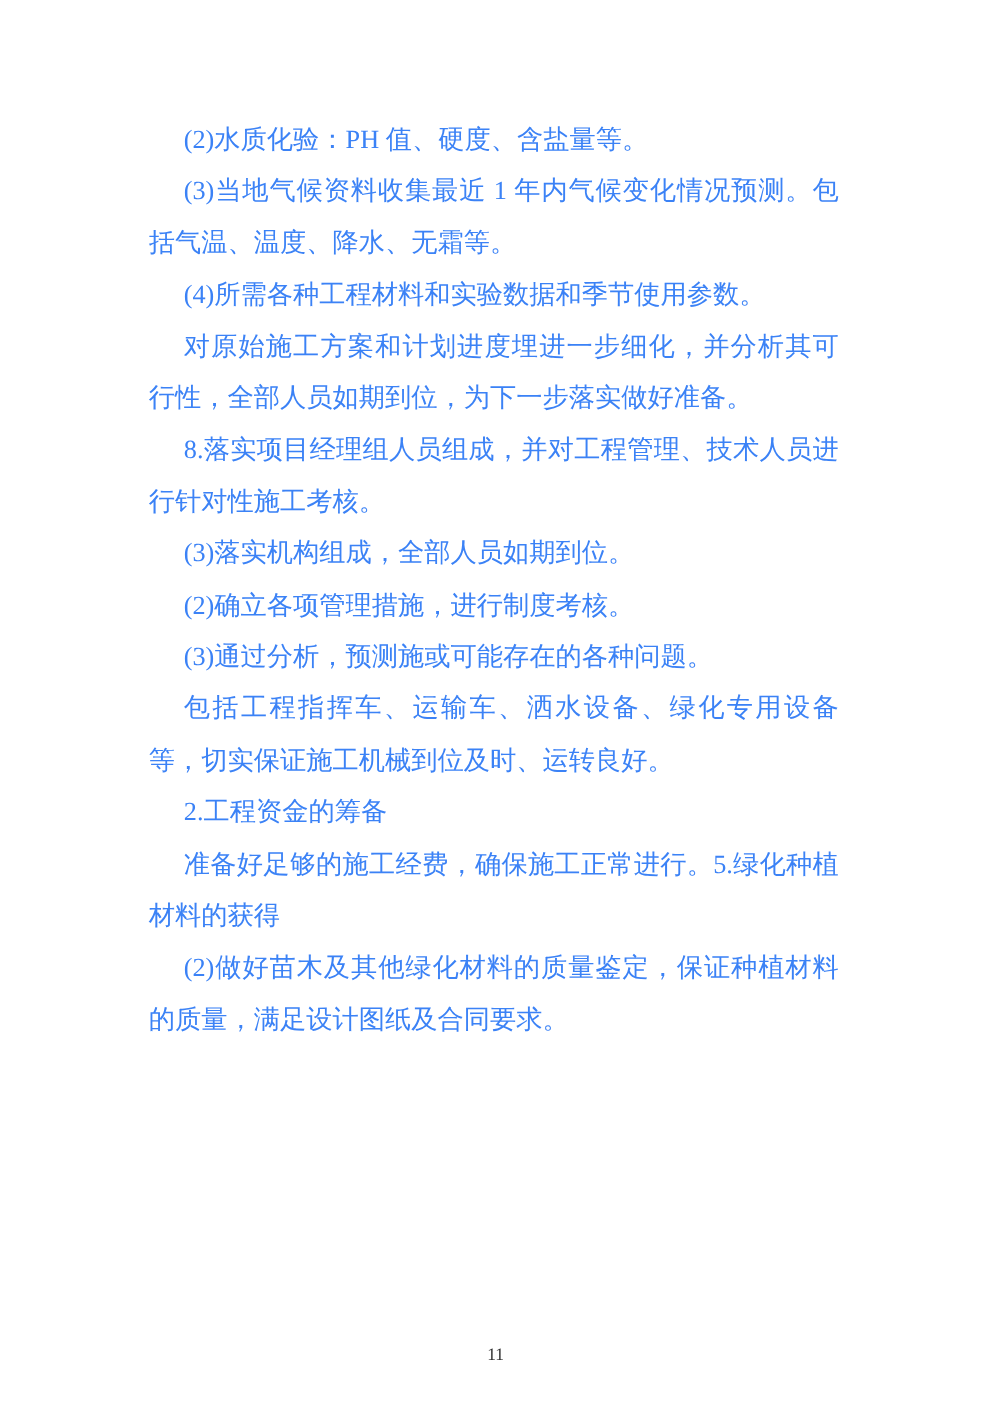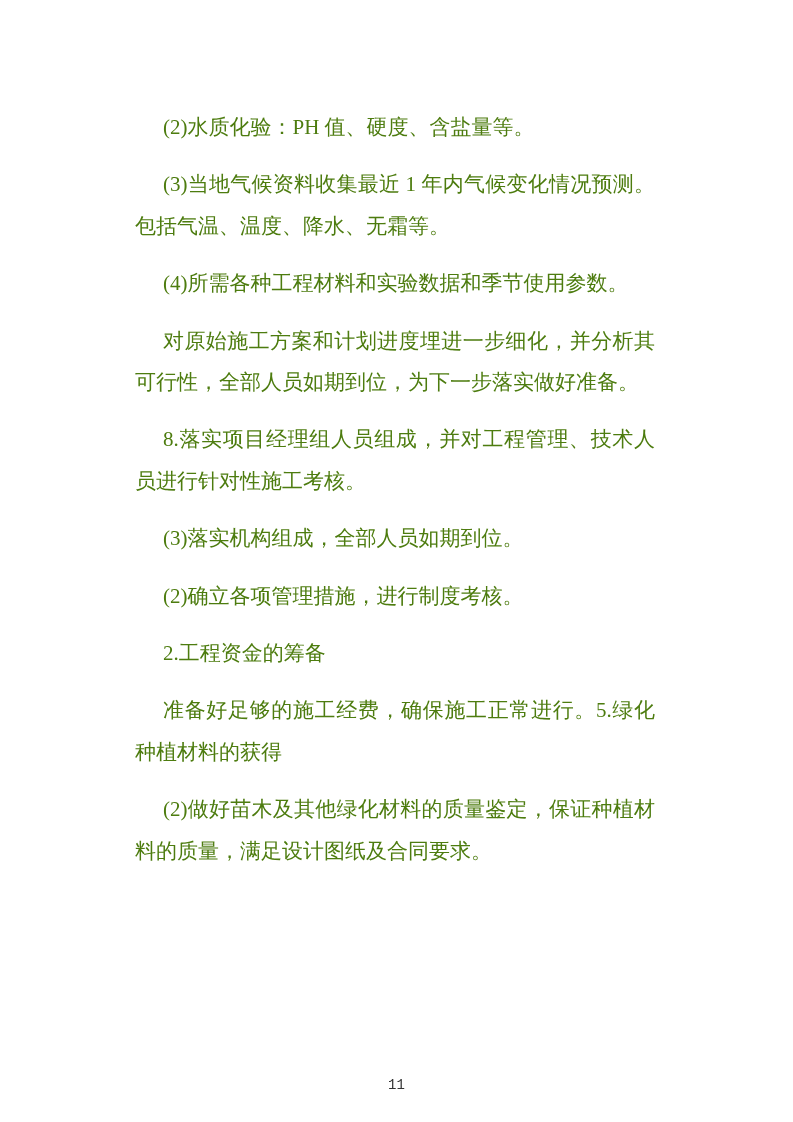--- a/index.html
+++ b/index.html
@@ -16,53 +16,55 @@
     font-family: "Liberation Serif", serif;
     color: #000000;
   }
   .content {
     position: absolute;
     top: 91px;
     left: 119px;
     width: 552px;
   }
   .para {
-    margin: 16px;
+    margin: 0;
     padding: 0;
     font-size: 21px;
     line-height: 41.4px;
     text-align: justify;
     text-indent: 28px;
-    color: #4d7c0f;
+    color: #3b82f6;
     word-break: break-all;
     overflow-wrap: break-word;
   }
   .footer {
     position: absolute;
     top: 1075px;
     left: 0;
     width: 793px;
     text-align: center;
     font-size: 14px;
     line-height: 20px;
     color: #333333;
-    font-family: Liberation Mono, monospace;
+    font-family: Liberation Serif, serif;
   }
 </style>
 </head>
 <body>
 
 <div class="page">
   <div class="content">
       <p class="para">(2)水质化验：PH 值、硬度、含盐量等。</p>
       <p class="para">(3)当地气候资料收集最近 1 年内气候变化情况预测。包括气温、温度、降水、无霜等。</p>
       <p class="para">(4)所需各种工程材料和实验数据和季节使用参数。</p>
       <p class="para">对原始施工方案和计划进度埋进一步细化，并分析其可行性，全部人员如期到位，为下一步落实做好准备。</p>
       <p class="para">8.落实项目经理组人员组成，并对工程管理、技术人员进行针对性施工考核。</p>
       <p class="para">(3)落实机构组成，全部人员如期到位。</p>
       <p class="para">(2)确立各项管理措施，进行制度考核。</p>
+      <p class="para">(3)通过分析，预测施或可能存在的各种问题。</p>
+      <p class="para">包括工程指挥车、运输车、洒水设备、绿化专用设备等，切实保证施工机械到位及时、运转良好。</p>
       <p class="para">2.工程资金的筹备</p>
       <p class="para">准备好足够的施工经费，确保施工正常进行。5.绿化种植材料的获得</p>
       <p class="para">(2)做好苗木及其他绿化材料的质量鉴定，保证种植材料的质量，满足设计图纸及合同要求。</p>
     </div>
 
   <div class="footer">11</div>
 </div>
 
 </body></html>

